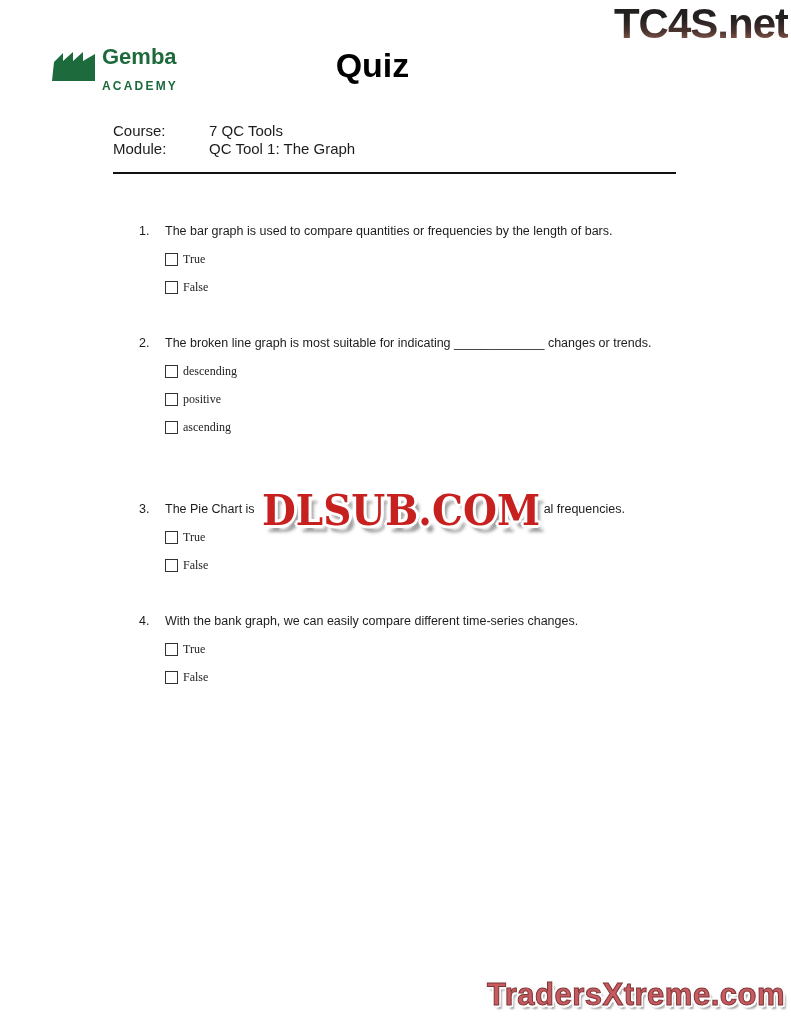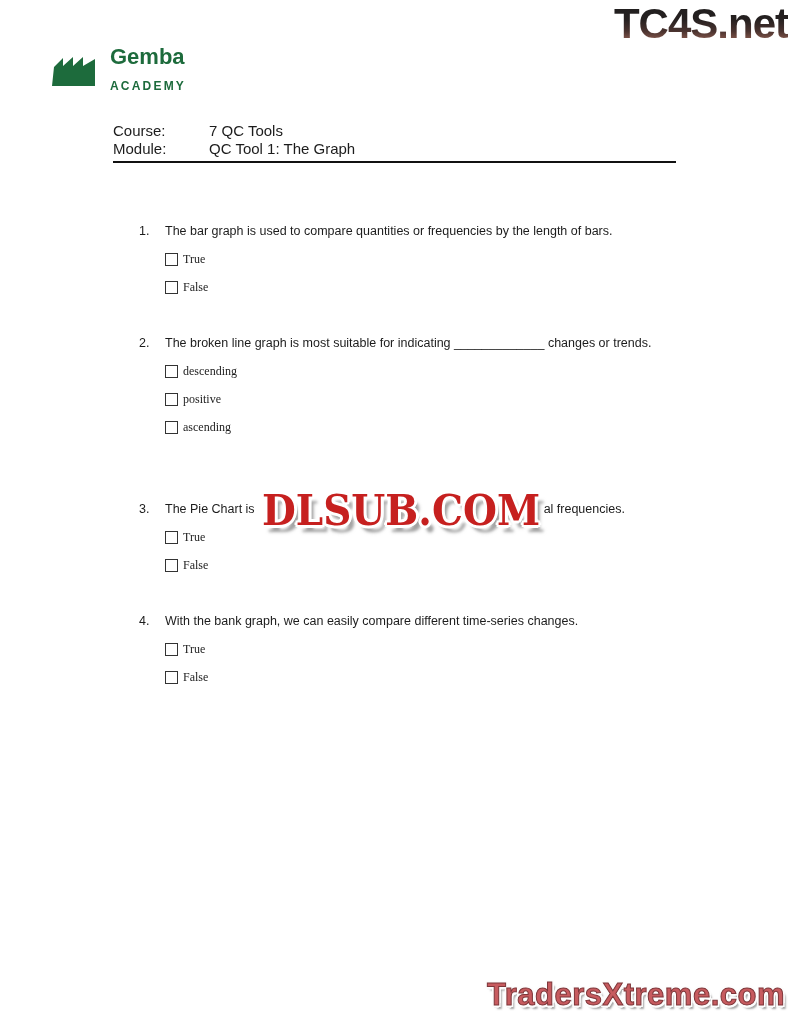--- a/index.html
+++ b/index.html
@@ -9,21 +9,21 @@
     width:791px; height:1024px;
     background:#ffffff;
     font-family:"Liberation Sans", sans-serif;
     color:#1c1c1c;
     overflow:hidden;
   }
 
   
   .logo {
     position:absolute; left:50px; top:46px;
-    display:flex; align-items:center; gap:12px;
+    display:flex; align-items:flex-start; gap:4px;
   }
   .logo svg { display:block; }
   .logo-text { display:flex; flex-direction:column; line-height:1; }
   .logo-name {
     font-size:22px; font-weight:bold; color:#1d6b3c; letter-spacing:0px;
   }
   .logo-sub {
     font-size:12px; font-weight:bold; color:#1d6b3c; letter-spacing:2.2px; margin-top:12px;
   }
   .quiz-title {
@@ -37,21 +37,21 @@
     font-family:"Liberation Sans", sans-serif;
     background:linear-gradient(180deg,#1f1f1f 0%,#252020 40%,#4a332f 65%,#8a5a4e 85%,#bda294 100%);
     -webkit-background-clip:text; background-clip:text;
     color:transparent;
   }
 
   
   .meta {
     position:absolute; left:113px; top:122px; width:563px;
     border-bottom:2.5px solid #111;
-    padding-bottom:3px;
+    padding-bottom:14px;
     font-size:15px;
   }
   .meta-row { display:flex; line-height:18px; }
   .meta-label { width:96px; }
 
   
   .question { position:absolute; left:139px; width:560px; }
   .q1 { top:224px; } .q2 { top:336px; } .q3 { top:502px; } .q4 { top:614px; }
   .q-line { display:flex; font-size:12.5px; line-height:15px; color:#1c1c1c; }
   .q-num { width:26px; flex:0 0 26px; }
@@ -97,20 +97,21 @@
   <div class="logo">
     <svg width="48" height="36" viewBox="0 0 48 36">
       <polygon points="6,35 2,35 4,16 13,7 13,15 23,6 23,15 33,6 33,15 45,8 45,35" fill="#1d6b3c"></polygon>
     </svg>
     <div class="logo-text">
       <span class="logo-name">Gemba</span>
       <span class="logo-sub">ACADEMY</span>
     </div>
   </div>
 
+  <div class="quiz-title">Quiz</div>
 
   <div class="tc4s">TC4S.net</div>
 
   <div class="meta">
     <div class="meta-row">
       <span class="meta-label">Course:</span>
       <span class="meta-value">7 QC Tools</span>
     </div>
     <div class="meta-row">
       <span class="meta-label">Module:</span>

